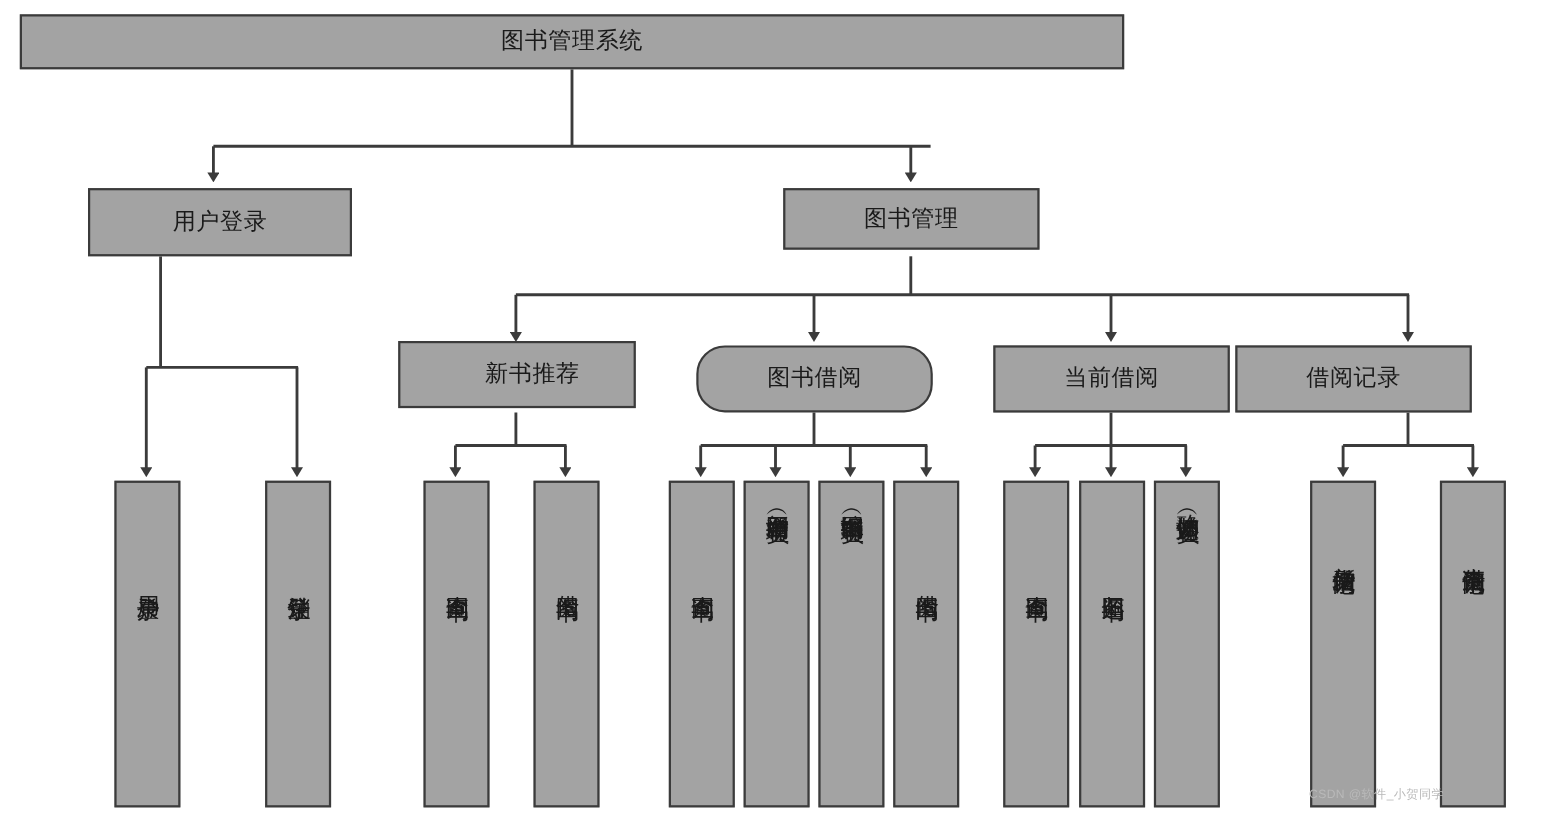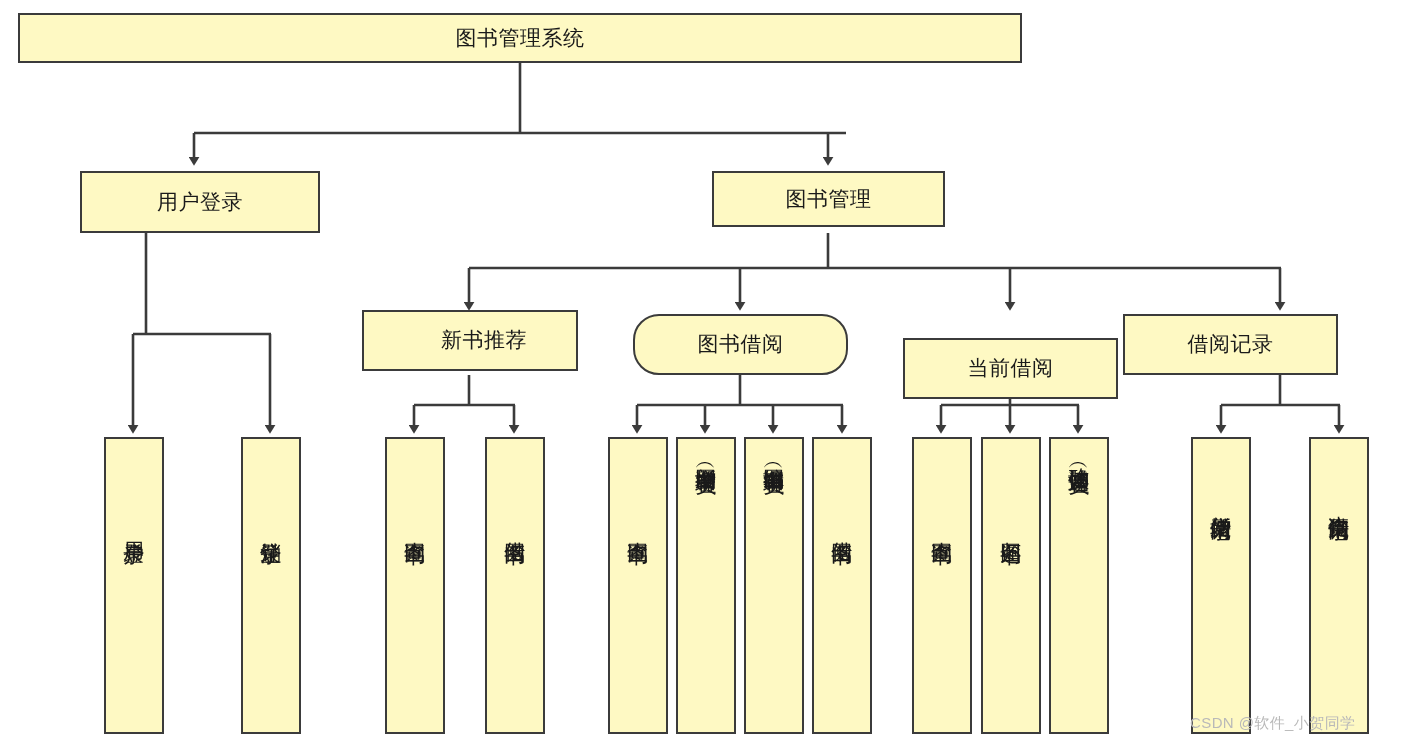--- a/index.html
+++ b/index.html
@@ -21,21 +21,21 @@
     position: absolute;
     left: 0;
     top: 0;
     width: 1405px;
     height: 747px;
     pointer-events: none;
   }
   .node {
     position: absolute;
     box-sizing: border-box;
-    background: #fef9c3;
+    background: #a3a3a3;
     border: 2px solid #3b3b3b;
     display: flex;
     align-items: center;
     justify-content: center;
     color: #1a1a1a;
   }
   .node .lbl {
     display: block;
     text-align: center;
     line-height: 1.18;
@@ -60,21 +60,21 @@
     max-height: 270px;
   }
   .leaf-mid .lbl { padding-top: 78px; }
   .leaf-mid2 .lbl { padding-top: 52px; }
   .leaf-top .lbl { padding-top: 4px; }
 
   .watermark {
     position: absolute;
     left: 1190px;
     top: 714px;
-    font-size: 15px;
+    font-size: 11px;
     color: #b9b9b9;
     white-space: nowrap;
     letter-spacing: 0.4px;
   }
 </style>
 </head>
 <body>
 
 <div id="canvas">
 
@@ -138,21 +138,21 @@
   <div class="node node-l2" style="left:712px; top:171px; width:233px; height:56px;">
     <span class="lbl">图书管理</span>
   </div>
 
   <div class="node node-l3" style="left:362px; top:310px; width:216px; height:61px;padding-left:28px;">
     <span class="lbl">新书推荐</span>
   </div>
   <div class="node node-l3" style="left:633px; top:314px; width:215px; height:61px;border-radius:26px;">
     <span class="lbl">图书借阅</span>
   </div>
-  <div class="node node-l3" style="left:903px; top:314px; width:215px; height:61px;margin-top:24px;">
+  <div class="node node-l3" style="left:903px; top:314px; width:215px; height:61px;">
     <span class="lbl">当前借阅</span>
   </div>
   <div class="node node-l3" style="left:1123px; top:314px; width:215px; height:61px;">
     <span class="lbl">借阅记录</span>
   </div>
 
   <div class="node node-leaf leaf-mid" style="left:104px; top:437px; width:60px; height:297px;">
     <span class="lbl">用户登录</span>
   </div>
   <div class="node node-leaf leaf-mid" style="left:241px; top:437px; width:60px; height:297px;">

